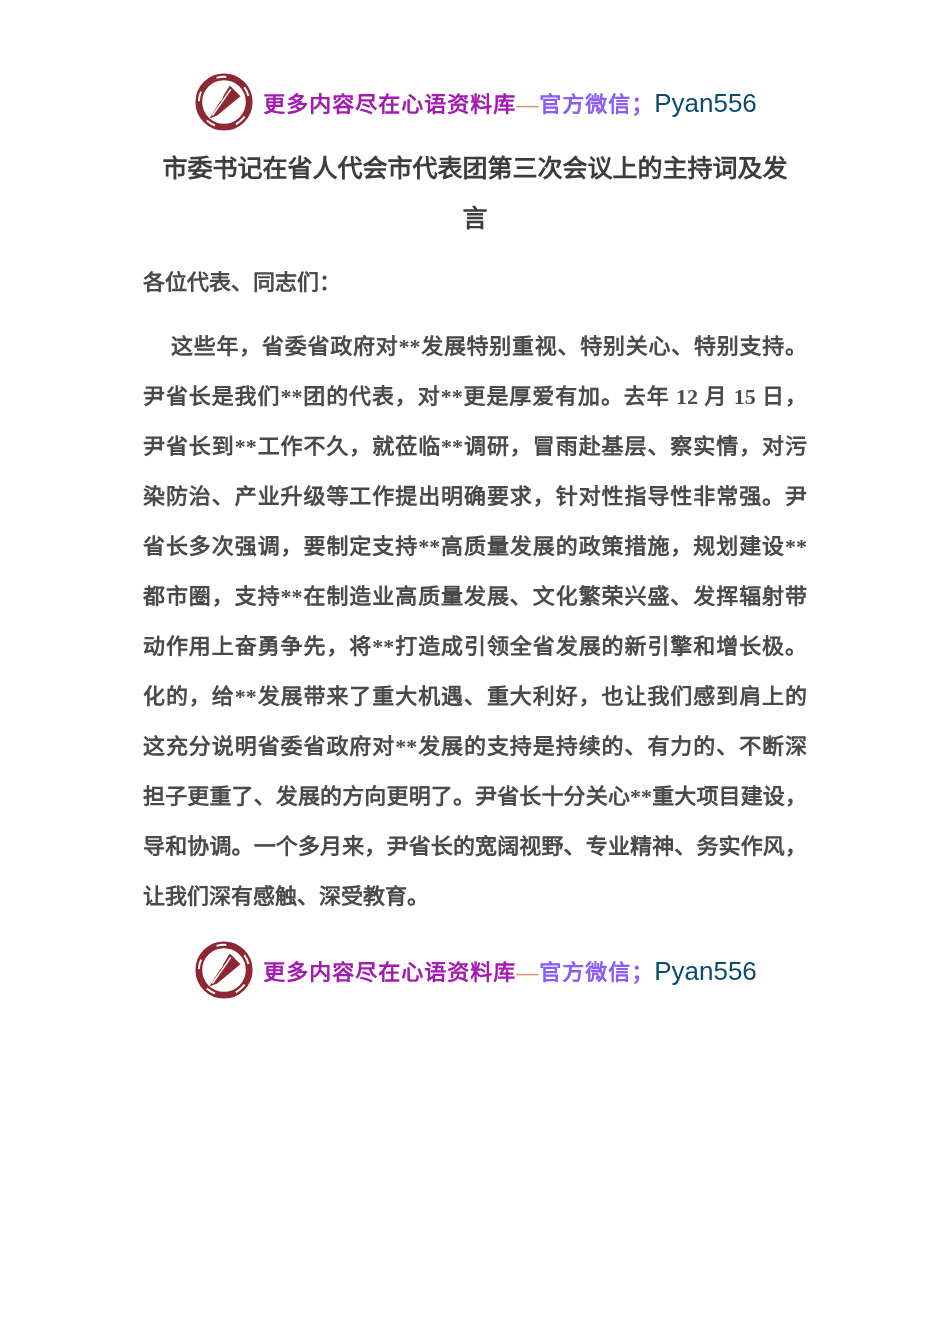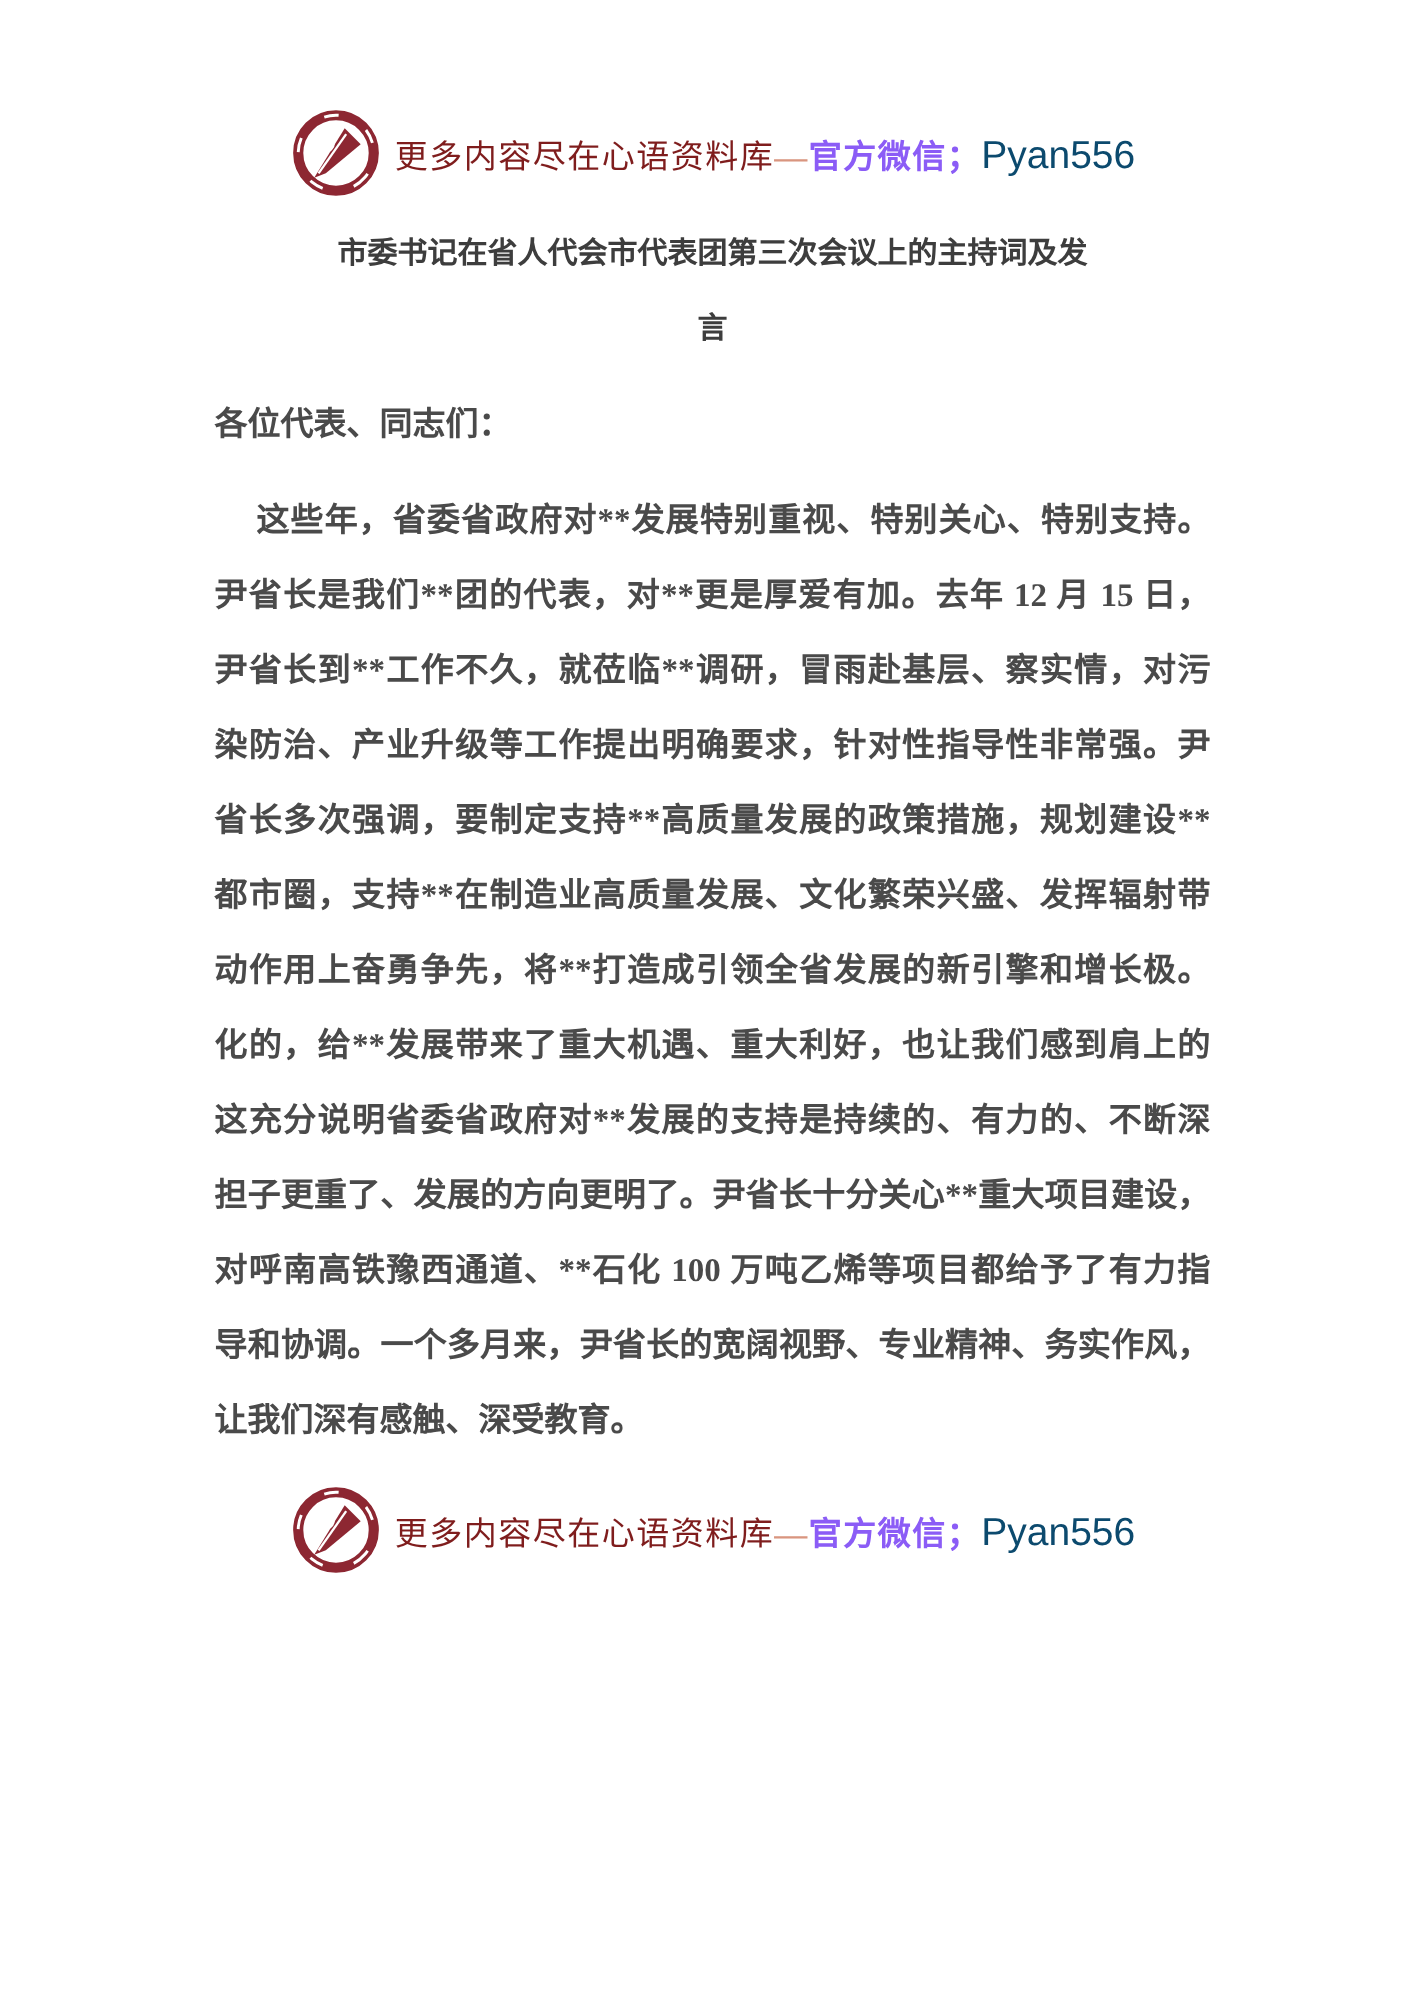--- a/index.html
+++ b/index.html
@@ -25,37 +25,37 @@
     height: 64px;
   }
   .watermark.header { margin-top: 70px; }
   .watermark.footer { margin-top: 16px; }
   .wm-logo { width: 62px; height: 62px; flex: 0 0 auto; }
   .wm-text {
     font-size: 22px;
     letter-spacing: 1px;
     white-space: nowrap;
   }
-  .wm-brand   { color: #7f1d1d; font-weight: normal; }
+  .wm-brand   { color: #a21caf; font-weight: bold; }
   .wm-dash    { color: #d9957f; font-weight: bold; }
   .wm-label   { color: #8b5cf6; font-weight: bold; }
   .wm-account {
     color: #0c4a6e;
     font-family: "Liberation Sans", "DejaVu Sans", sans-serif;
     font-size: 26px;
     letter-spacing: 0;
   }
   
   .doc-title {
     width: 664px;
     margin: 10px auto 0;
     text-align: center;
     font-weight: bold;
     color: #3d3d3d;
-    font-size: 20px;
+    font-size: 25px;
     line-height: 50px;
   }
   
   .doc-body {
     width: 664px;
     margin: 14px auto 0;
     color: #4a4a4a;
     font-size: 22px;
     font-weight: bold;
   }
@@ -102,21 +102,20 @@
         <div class="para-line first">这些年，省委省政府对**发展特别重视、特别关心、特别支持。</div>
         <div class="para-line">尹省长是我们**团的代表，对**更是厚爱有加。去年 12 月 15 日，</div>
         <div class="para-line">尹省长到**工作不久，就莅临**调研，冒雨赴基层、察实情，对污</div>
         <div class="para-line">染防治、产业升级等工作提出明确要求，针对性指导性非常强。尹</div>
         <div class="para-line">省长多次强调，要制定支持**高质量发展的政策措施，规划建设**</div>
         <div class="para-line">都市圈，支持**在制造业高质量发展、文化繁荣兴盛、发挥辐射带</div>
         <div class="para-line">动作用上奋勇争先，将**打造成引领全省发展的新引擎和增长极。</div>
         <div class="para-line">化的，给**发展带来了重大机遇、重大利好，也让我们感到肩上的</div>
         <div class="para-line">这充分说明省委省政府对**发展的支持是持续的、有力的、不断深</div>
         <div class="para-line">担子更重了、发展的方向更明了。尹省长十分关心**重大项目建设，</div>
-        <div class="para-line">对呼南高铁豫西通道、**石化 100 万吨乙烯等项目都给予了有力指</div>
         <div class="para-line">导和协调。一个多月来，尹省长的宽阔视野、专业精神、务实作风，</div>
         <div class="para-line last">让我们深有感触、深受教育。</div>
       </div>
     </div>
 
   <div class="watermark footer">
     <svg class="wm-logo" viewBox="0 0 64 64" xmlns="http://www.w3.org/2000/svg">
       <circle cx="32" cy="32" r="26" fill="none" stroke="#8d2732" stroke-width="7"></circle>
       <circle cx="32" cy="32" r="26" fill="none" stroke="#ffffff" stroke-width="2" stroke-dasharray="10 22" transform="rotate(40 32 32)"></circle>
       <path d="M17 49 L38 15 L49 26 L25 46 Z" fill="#8d2732"></path>

